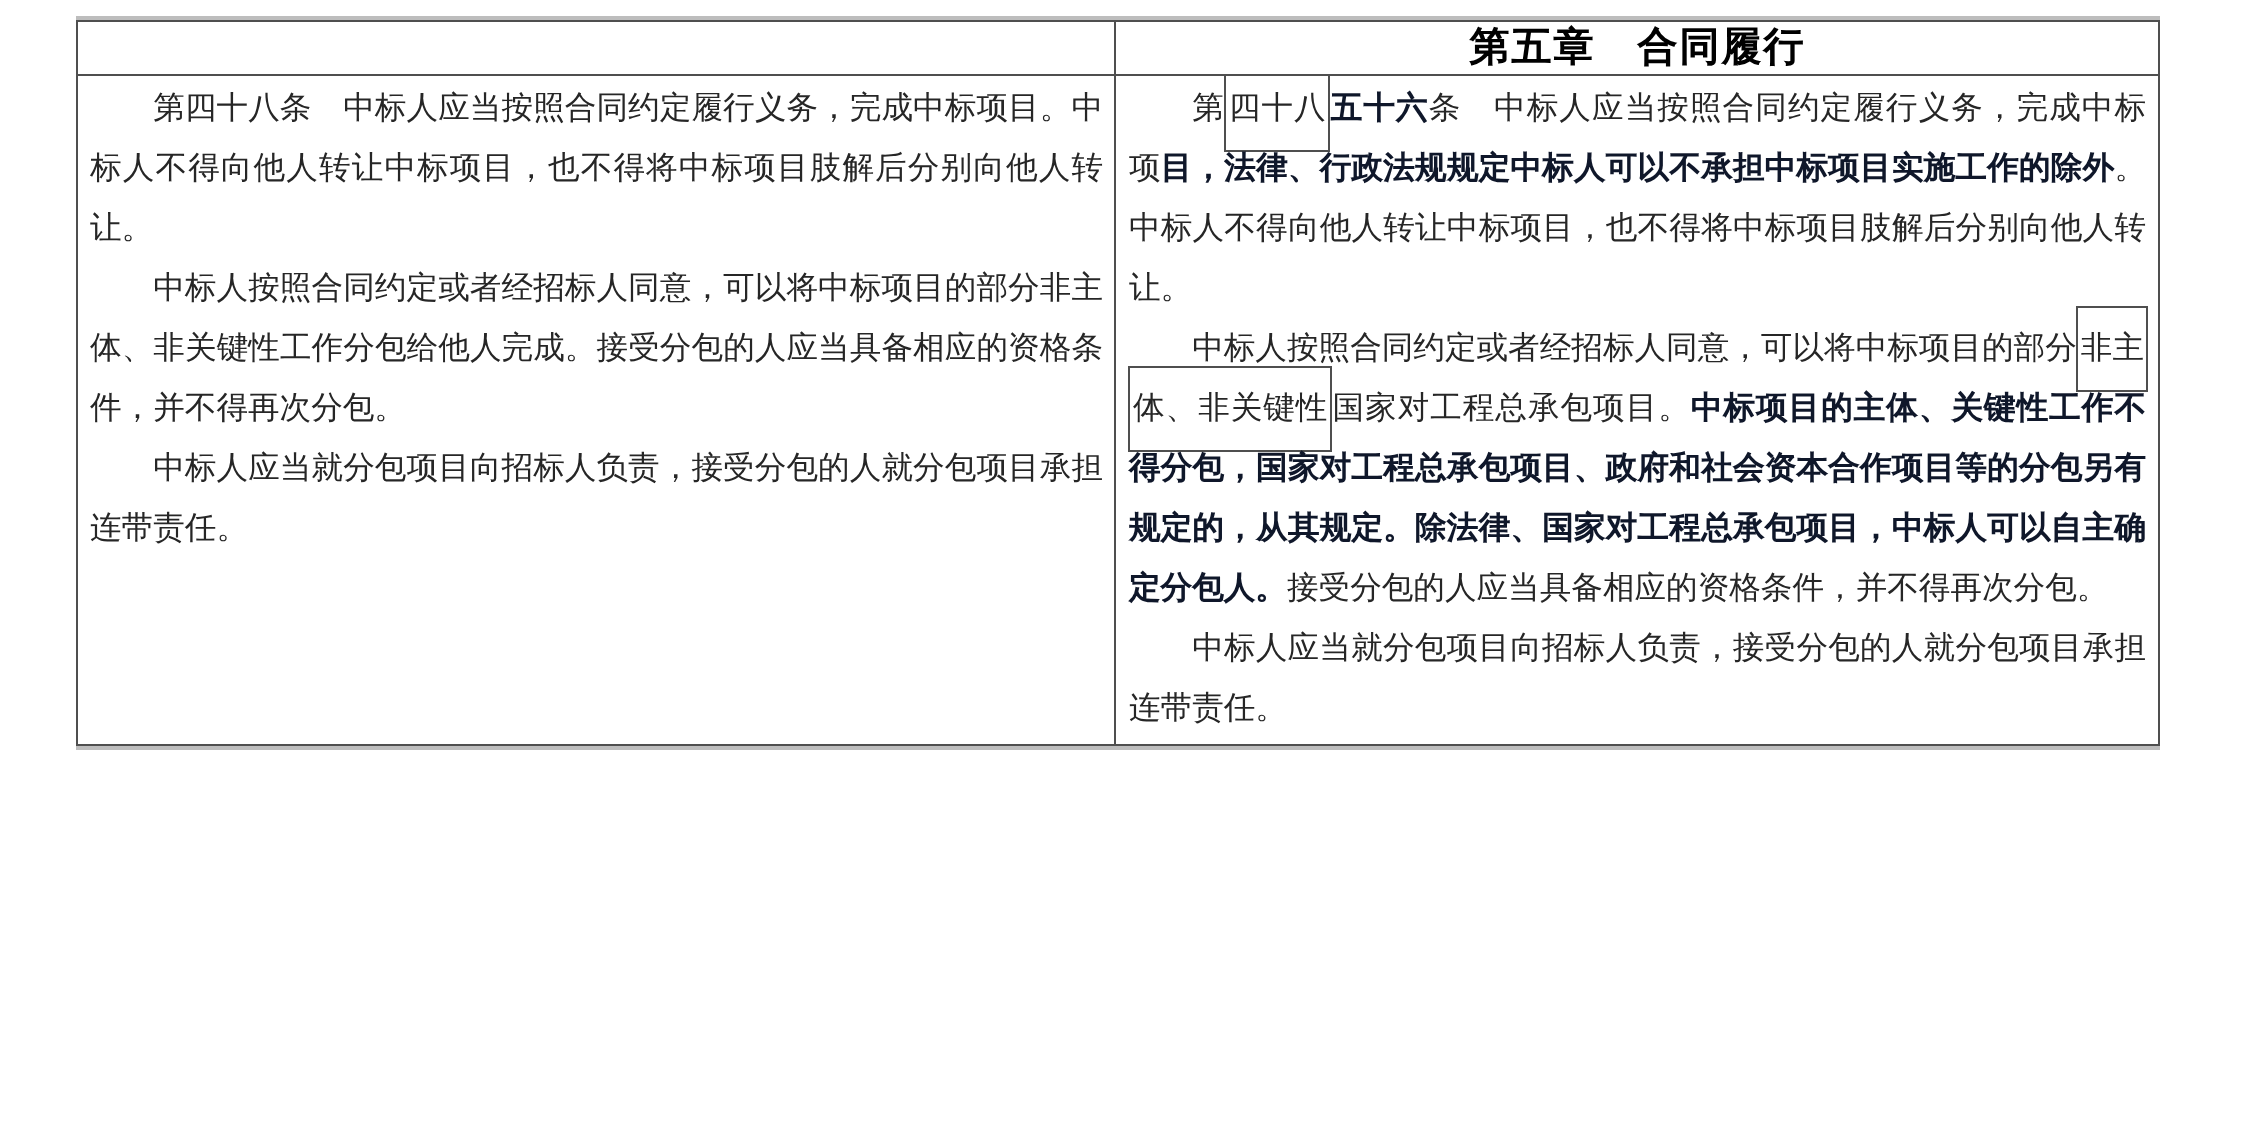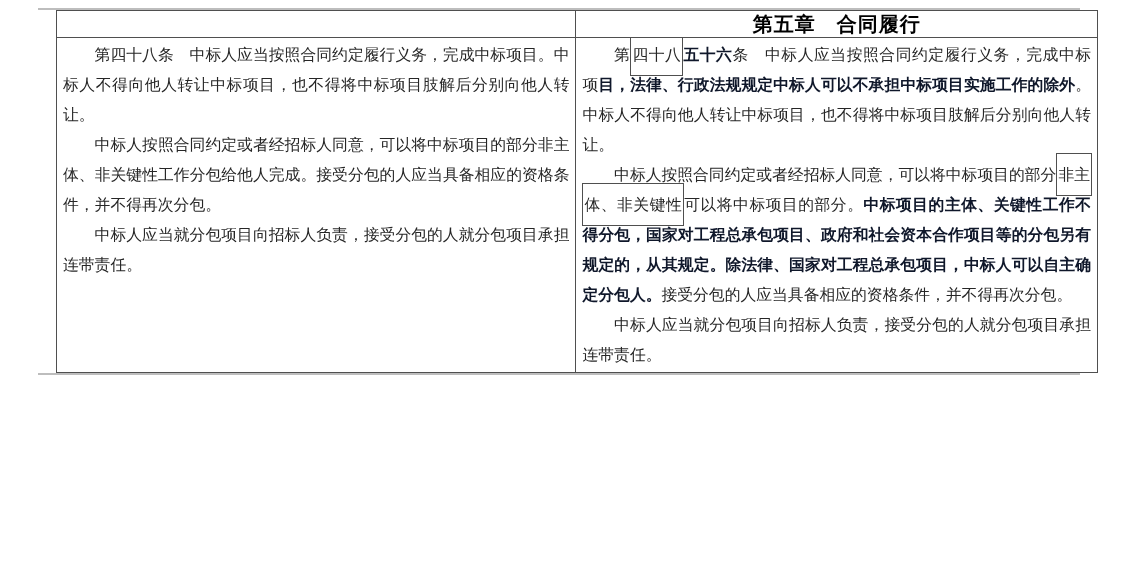--- a/index.html
+++ b/index.html
@@ -22,21 +22,20 @@
     position: absolute;
     left: 38px;
     top: 10px;
     width: 1042px;
     box-shadow: 0 2px 0 #bdbdbd, 0 -2px 0 #bdbdbd;
   }
   table.law-table {
     border-collapse: collapse;
     width: 100%;
     table-layout: fixed;
-    margin-left: 18px;
   }
   table.law-table td {
     border: 1px solid #4f4f4f;
     vertical-align: top;
     padding: 2px 6px;
     overflow: hidden;
   }
   td.col-left  { width: 506px; }
   td.col-right { width: 508px; }
   tr.header-row td { height: 26px; padding: 0 6px; }
@@ -93,20 +92,20 @@
         </td>
       </tr>
       <tr class="row-1">
         <td class="col-left v-center">
               <p class="para"><span class="seg-normal">第四十八条　中标人应当按照合同约定履行义务，完成中标项目。中标人不得向他人转让中标项目，也不得将中标项目肢解后分别向他人转让。</span></p>
               <p class="para"><span class="seg-normal">中标人按照合同约定或者经招标人同意，可以将中标项目的部分非主体、非关键性工作分包给他人完成。接受分包的人应当具备相应的资格条件，并不得再次分包。</span></p>
               <p class="para"><span class="seg-normal">中标人应当就分包项目向招标人负责，接受分包的人就分包项目承担连带责任。</span></p>
             </td>
         <td class="col-right">
               <p class="para"><span class="seg-normal">第</span><span class="seg-boxed">四十八</span><span class="seg-bold">五十六</span><span class="seg-normal">条　中标人应当按照合同约定履行义务，完成中标项</span><span class="seg-bold">目，法律、行政法规规定中标人可以不承担中标项目实施工作的除外</span><span class="seg-normal">。中标人不得向他人转让中标项目，也不得将中标项目肢解后分别向他人转让。</span></p>
-              <p class="para"><span class="seg-normal">中标人按照合同约定或者经招标人同意，可以将中标项目的部分</span><span class="seg-boxed">非主体、非关键性</span><span class="seg-normal">可以将中标项目的部分。</span><span class="seg-bold">中标项目的主体、关键性工作不得分包，国家对工程总承包项目、政府和社会资本合作项目等的分包另有规定的，从其规定。除法律、国家对工程总承包项目，中标人可以自主确定分包人。</span><span class="seg-normal">接受分包的人应当具备相应的资格条件，并不得再次分包。</span></p>
+              <p class="para"><span class="seg-normal">中标人按照合同约定或者经招标人同意，可以将中标项目的部分</span><span class="seg-boxed">非主体、非关键性</span><span class="seg-normal">国家对工程总承包项目。</span><span class="seg-bold">中标项目的主体、关键性工作不得分包，国家对工程总承包项目、政府和社会资本合作项目等的分包另有规定的，从其规定。除法律、国家对工程总承包项目，中标人可以自主确定分包人。</span><span class="seg-normal">接受分包的人应当具备相应的资格条件，并不得再次分包。</span></p>
               <p class="para"><span class="seg-normal">中标人应当就分包项目向招标人负责，接受分包的人就分包项目承担连带责任。</span></p>
             </td>
       </tr>
     </tbody>
       </table>
   </div>
 </div>
 
 </body></html>

